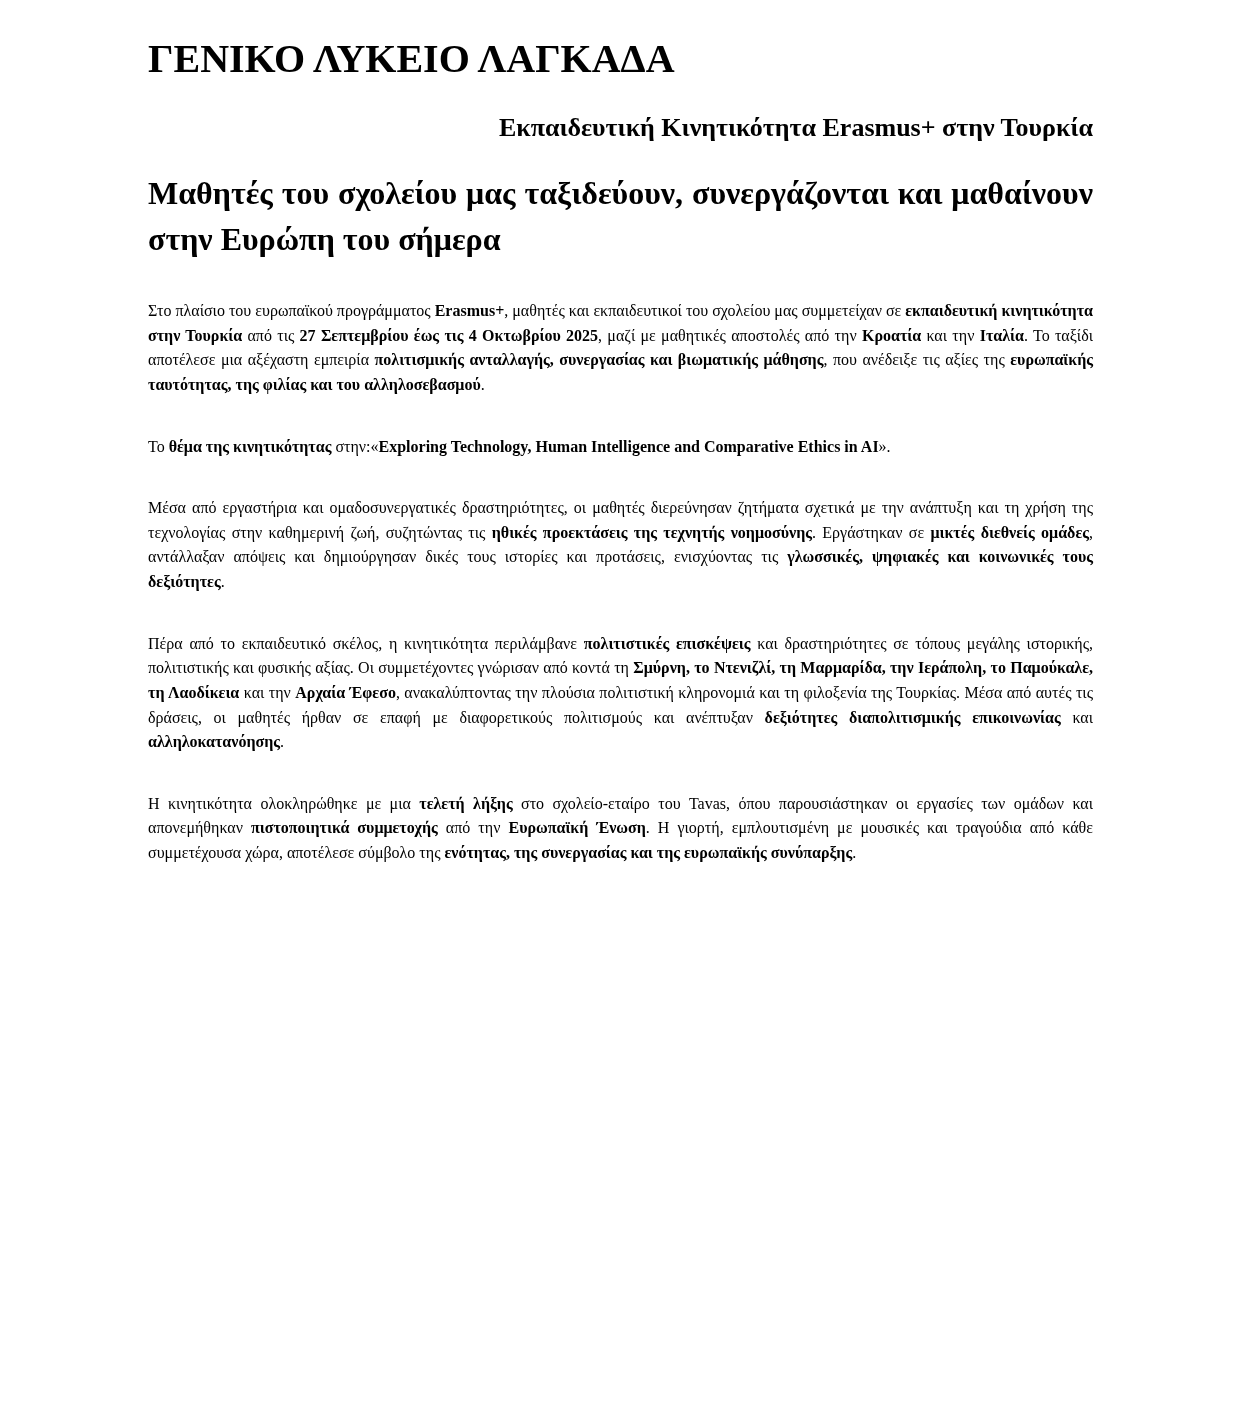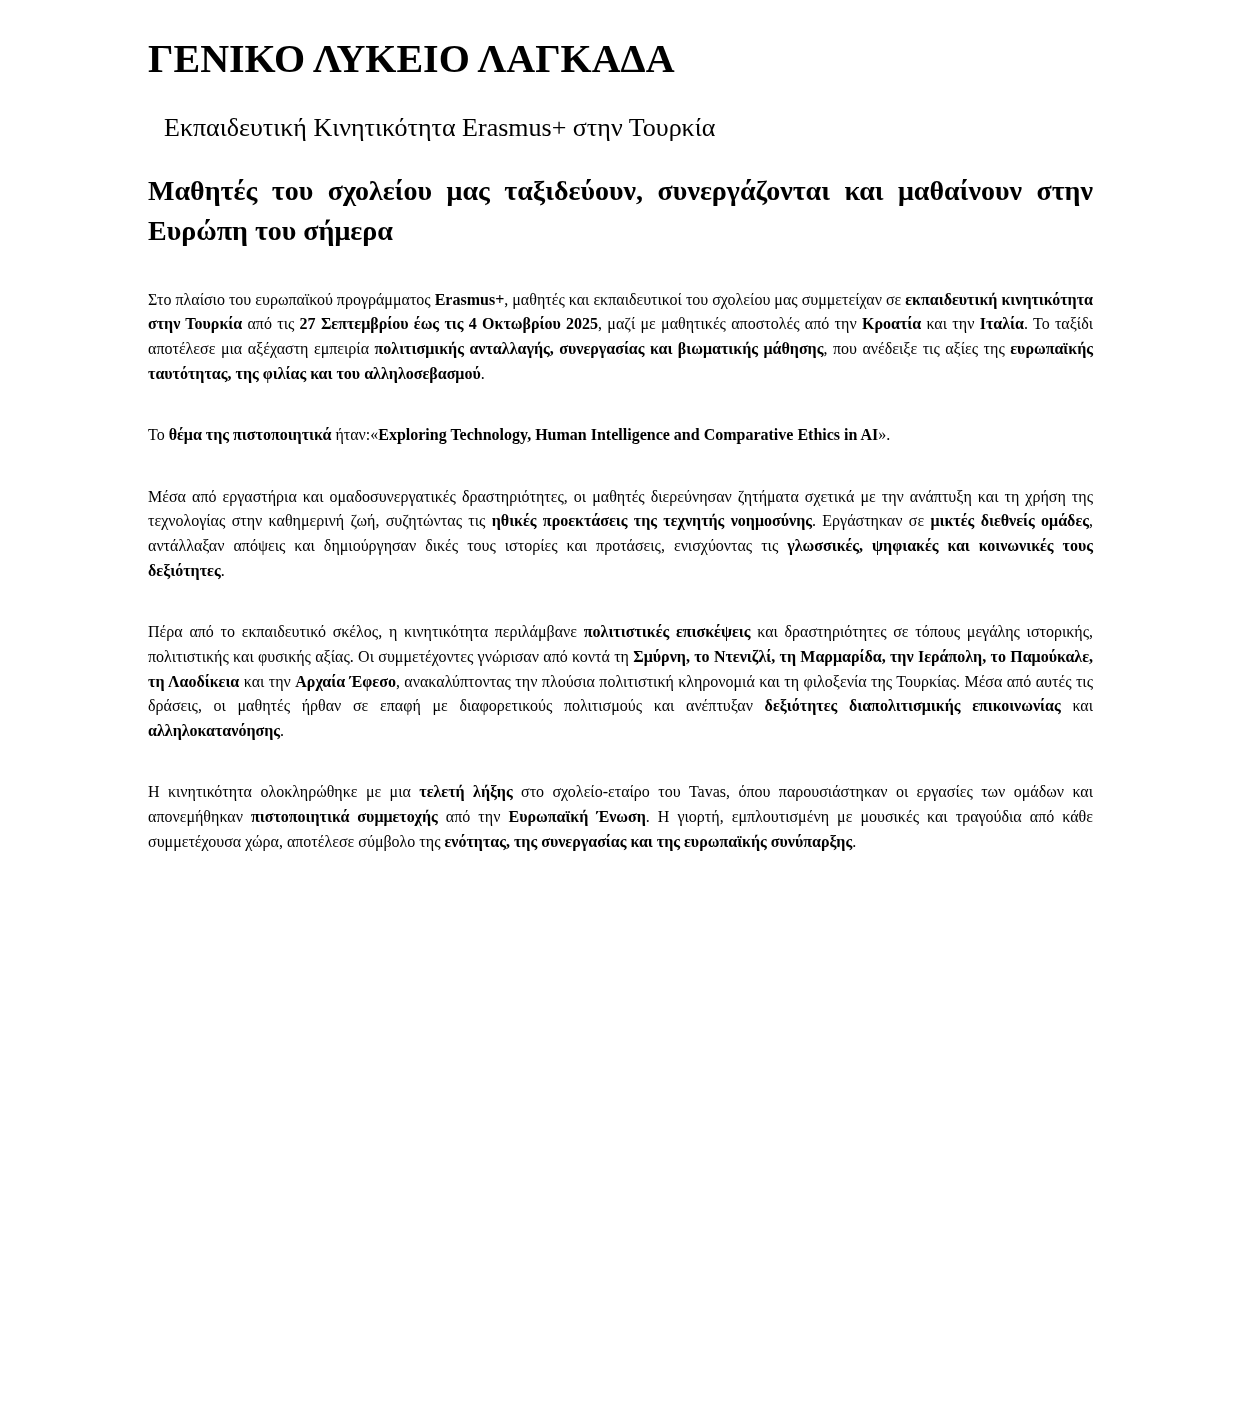--- a/index.html
+++ b/index.html
@@ -30,28 +30,28 @@
   }
   .doc-title {
     font-size: 40px;
     font-weight: bold;
     text-align: center;
     line-height: 1.15;
     margin-top: 97px;
   }
   .subtitle {
     font-size: 26px;
-    font-weight: normal;
+    font-weight: bold;
     line-height: 1.2;
     margin-top: 30px;
-    text-align: left;
+    text-align: right;
     margin-left: 16px;
   }
   .lead {
-    font-size: 28px;
+    font-size: 32px;
     font-weight: bold;
     line-height: 1.42;
     margin-top: 28px;
     text-align: justify;
     text-align-last: left;
   }
   .body-para {
     font-size: 16px;
     font-weight: normal;
     line-height: 1.54;
@@ -68,21 +68,21 @@
 
   <h1 class="school-title">ΓΕΝΙΚΟ ΛΥΚΕΙΟ ΛΑΓΚΑΔΑ</h1>
 
 
   <h3 class="subtitle">Εκπαιδευτική Κινητικότητα Erasmus+ στην Τουρκία</h3>
 
   <p class="lead">Μαθητές του σχολείου μας ταξιδεύουν, συνεργάζονται και μαθαίνουν στην Ευρώπη του σήμερα</p>
 
   <p class="body-para"><span>Στο πλαίσιο του ευρωπαϊκού προγράμματος </span><b>Erasmus+</b><span>, μαθητές και εκπαιδευτικοί του σχολείου μας συμμετείχαν σε </span><b>εκπαιδευτική κινητικότητα στην Τουρκία</b><span> από τις </span><b>27 Σεπτεμβρίου έως τις 4 Οκτωβρίου 2025</b><span>, μαζί με μαθητικές αποστολές από την </span><b>Κροατία</b><span> και την </span><b>Ιταλία</b><span>. Το ταξίδι αποτέλεσε μια αξέχαστη εμπειρία </span><b>πολιτισμικής ανταλλαγής, συνεργασίας και βιωματικής μάθησης</b><span>, που ανέδειξε τις αξίες της </span><b>ευρωπαϊκής ταυτότητας, της φιλίας και του αλληλοσεβασμού</b><span>.</span></p>
 
-  <p class="body-para"><span>Το </span><b>θέμα της πιστοποιητικά</b><span> ήταν:«</span><b>Exploring Technology, Human Intelligence and Comparative Ethics in AI</b><span>».</span></p>
+  <p class="body-para"><span>Το </span><b>θέμα της κινητικότητας</b><span> στην:«</span><b>Exploring Technology, Human Intelligence and Comparative Ethics in AI</b><span>».</span></p>
 
   <p class="body-para"><span>Μέσα από εργαστήρια και ομαδοσυνεργατικές δραστηριότητες, οι μαθητές διερεύνησαν ζητήματα σχετικά με την ανάπτυξη και τη χρήση της τεχνολογίας στην καθημερινή ζωή, συζητώντας τις </span><b>ηθικές προεκτάσεις της τεχνητής νοημοσύνης</b><span>. Εργάστηκαν σε </span><b>μικτές διεθνείς ομάδες</b><span>, αντάλλαξαν απόψεις και δημιούργησαν δικές τους ιστορίες και προτάσεις, ενισχύοντας τις </span><b>γλωσσικές, ψηφιακές και κοινωνικές τους δεξιότητες</b><span>.</span></p>
 
   <p class="body-para"><span>Πέρα από το εκπαιδευτικό σκέλος, η κινητικότητα περιλάμβανε </span><b>πολιτιστικές επισκέψεις</b><span> και δραστηριότητες σε τόπους μεγάλης ιστορικής, πολιτιστικής και φυσικής αξίας. Οι συμμετέχοντες γνώρισαν από κοντά τη </span><b>Σμύρνη, το Ντενιζλί, τη Μαρμαρίδα, την Ιεράπολη, το Παμούκαλε, τη Λαοδίκεια</b><span> και την </span><b>Αρχαία Έφεσο</b><span>, ανακαλύπτοντας την πλούσια πολιτιστική κληρονομιά και τη φιλοξενία της Τουρκίας. Μέσα από αυτές τις δράσεις, οι μαθητές ήρθαν σε επαφή με διαφορετικούς πολιτισμούς και ανέπτυξαν </span><b>δεξιότητες διαπολιτισμικής επικοινωνίας</b><span> και </span><b>αλληλοκατανόησης</b><span>.</span></p>
 
   <p class="body-para"><span>Η κινητικότητα ολοκληρώθηκε με μια </span><b>τελετή λήξης</b><span> στο σχολείο-εταίρο του Tavas, όπου παρουσιάστηκαν οι εργασίες των ομάδων και απονεμήθηκαν </span><b>πιστοποιητικά συμμετοχής</b><span> από την </span><b>Ευρωπαϊκή Ένωση</b><span>. Η γιορτή, εμπλουτισμένη με μουσικές και τραγούδια από κάθε συμμετέχουσα χώρα, αποτέλεσε σύμβολο της </span><b>ενότητας, της συνεργασίας και της ευρωπαϊκής συνύπαρξης</b><span>.</span></p>
 
 </div>
 
 </body></html>

